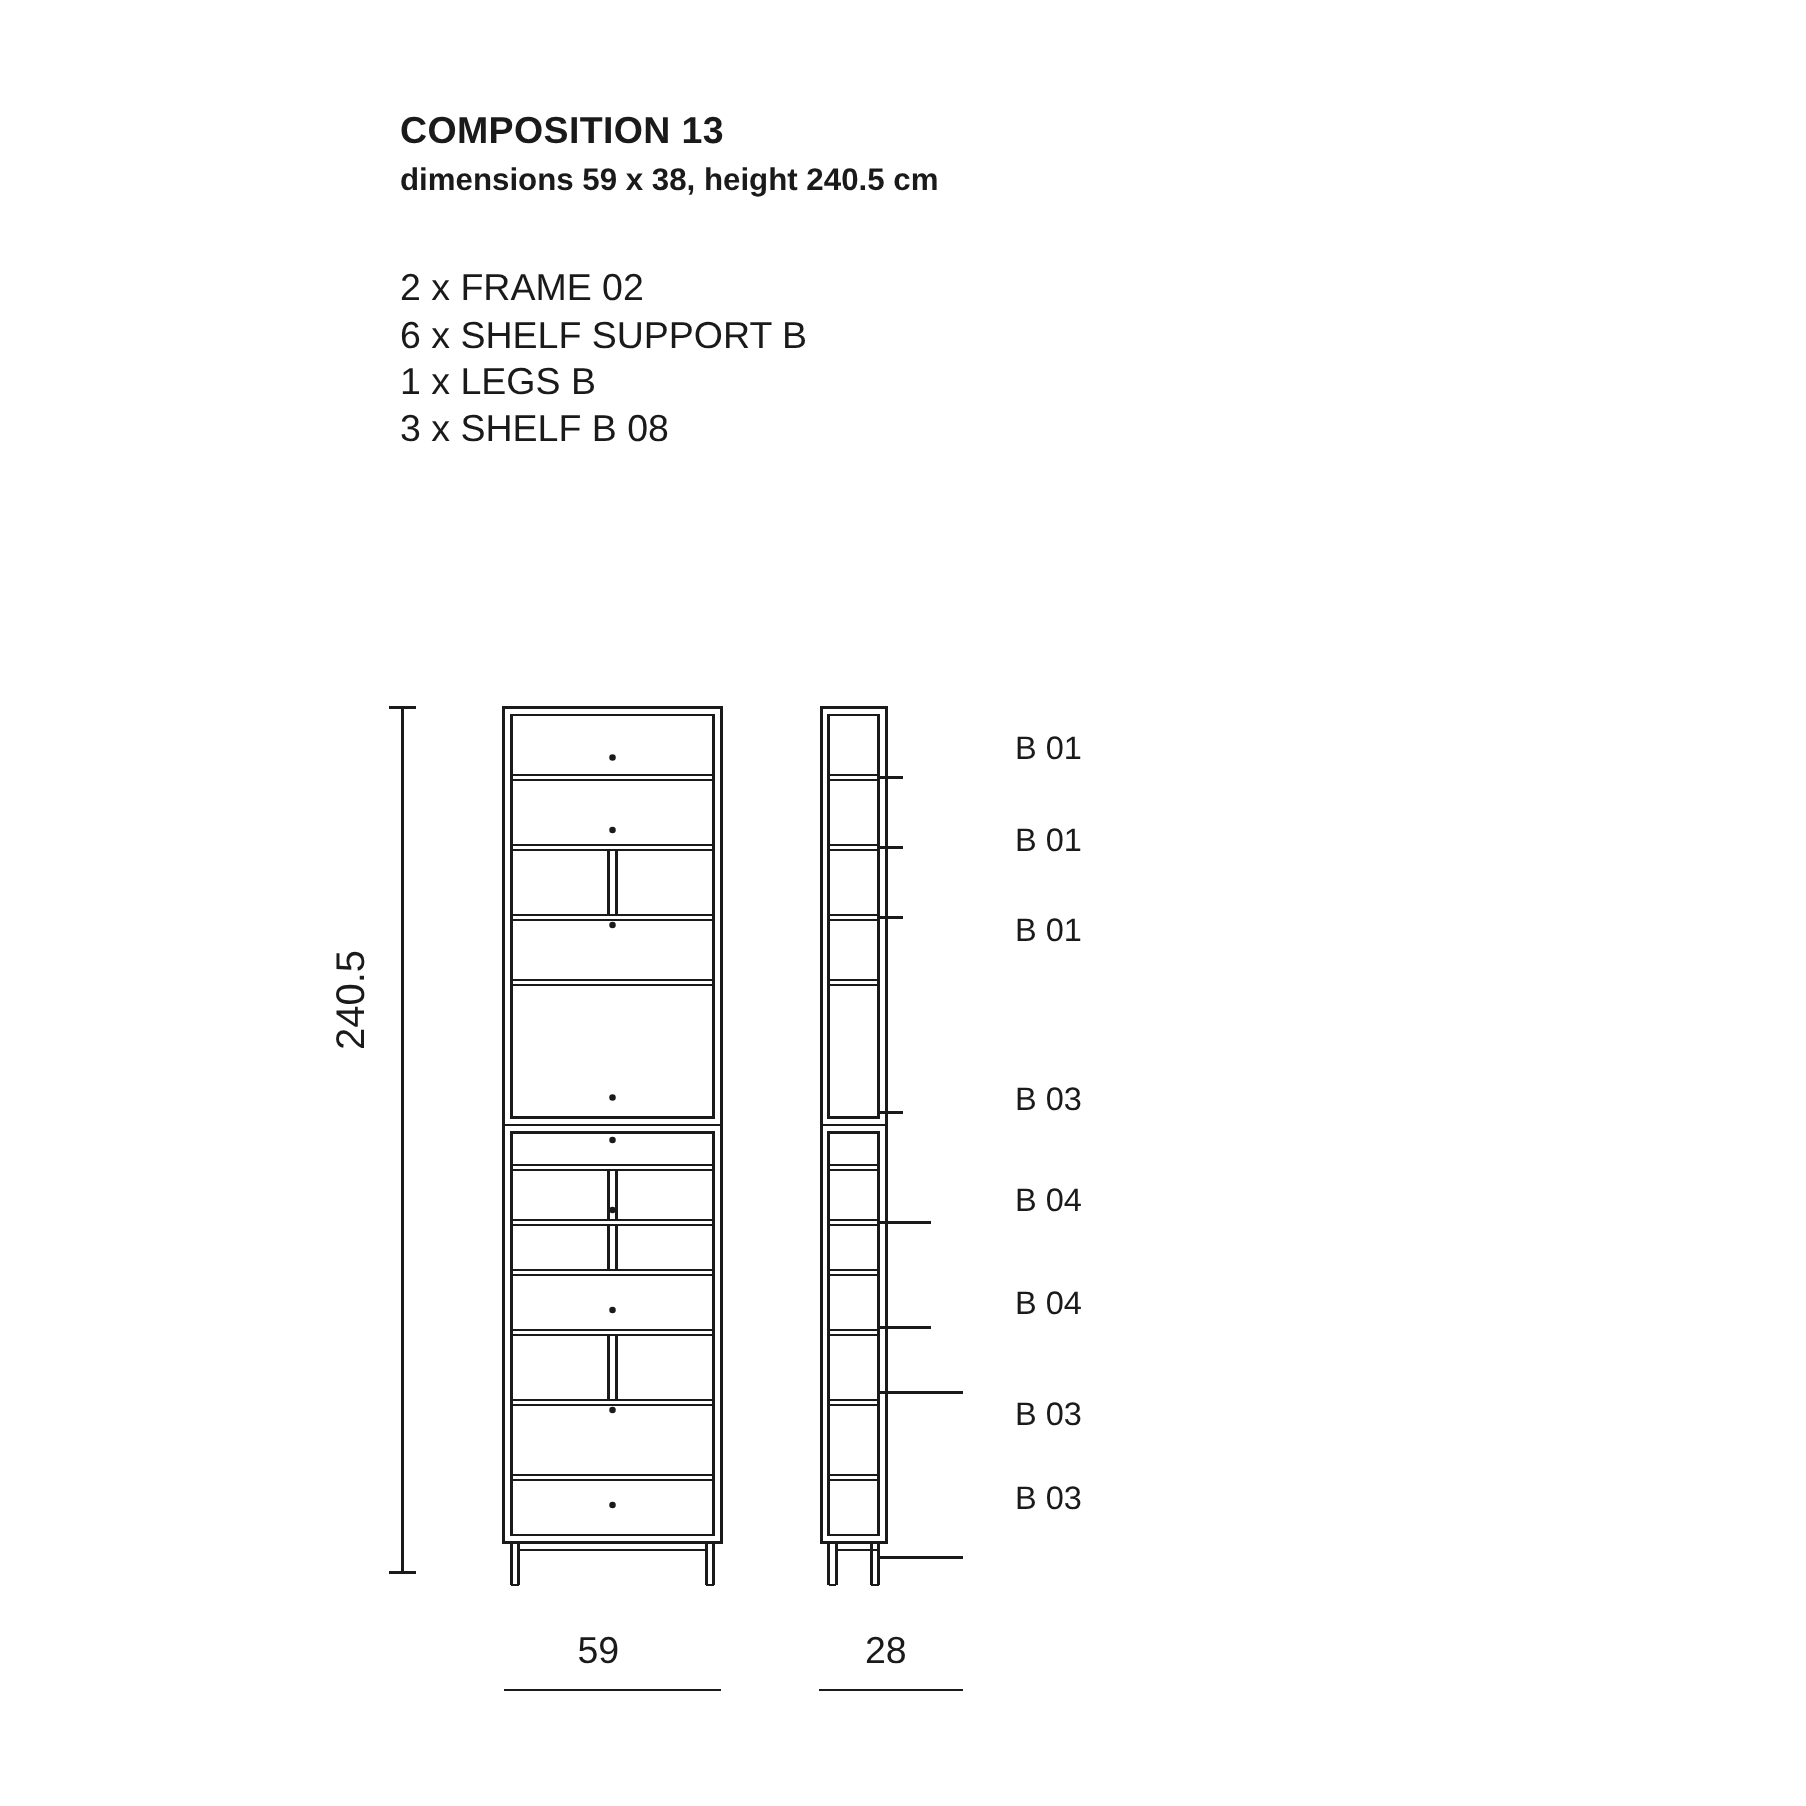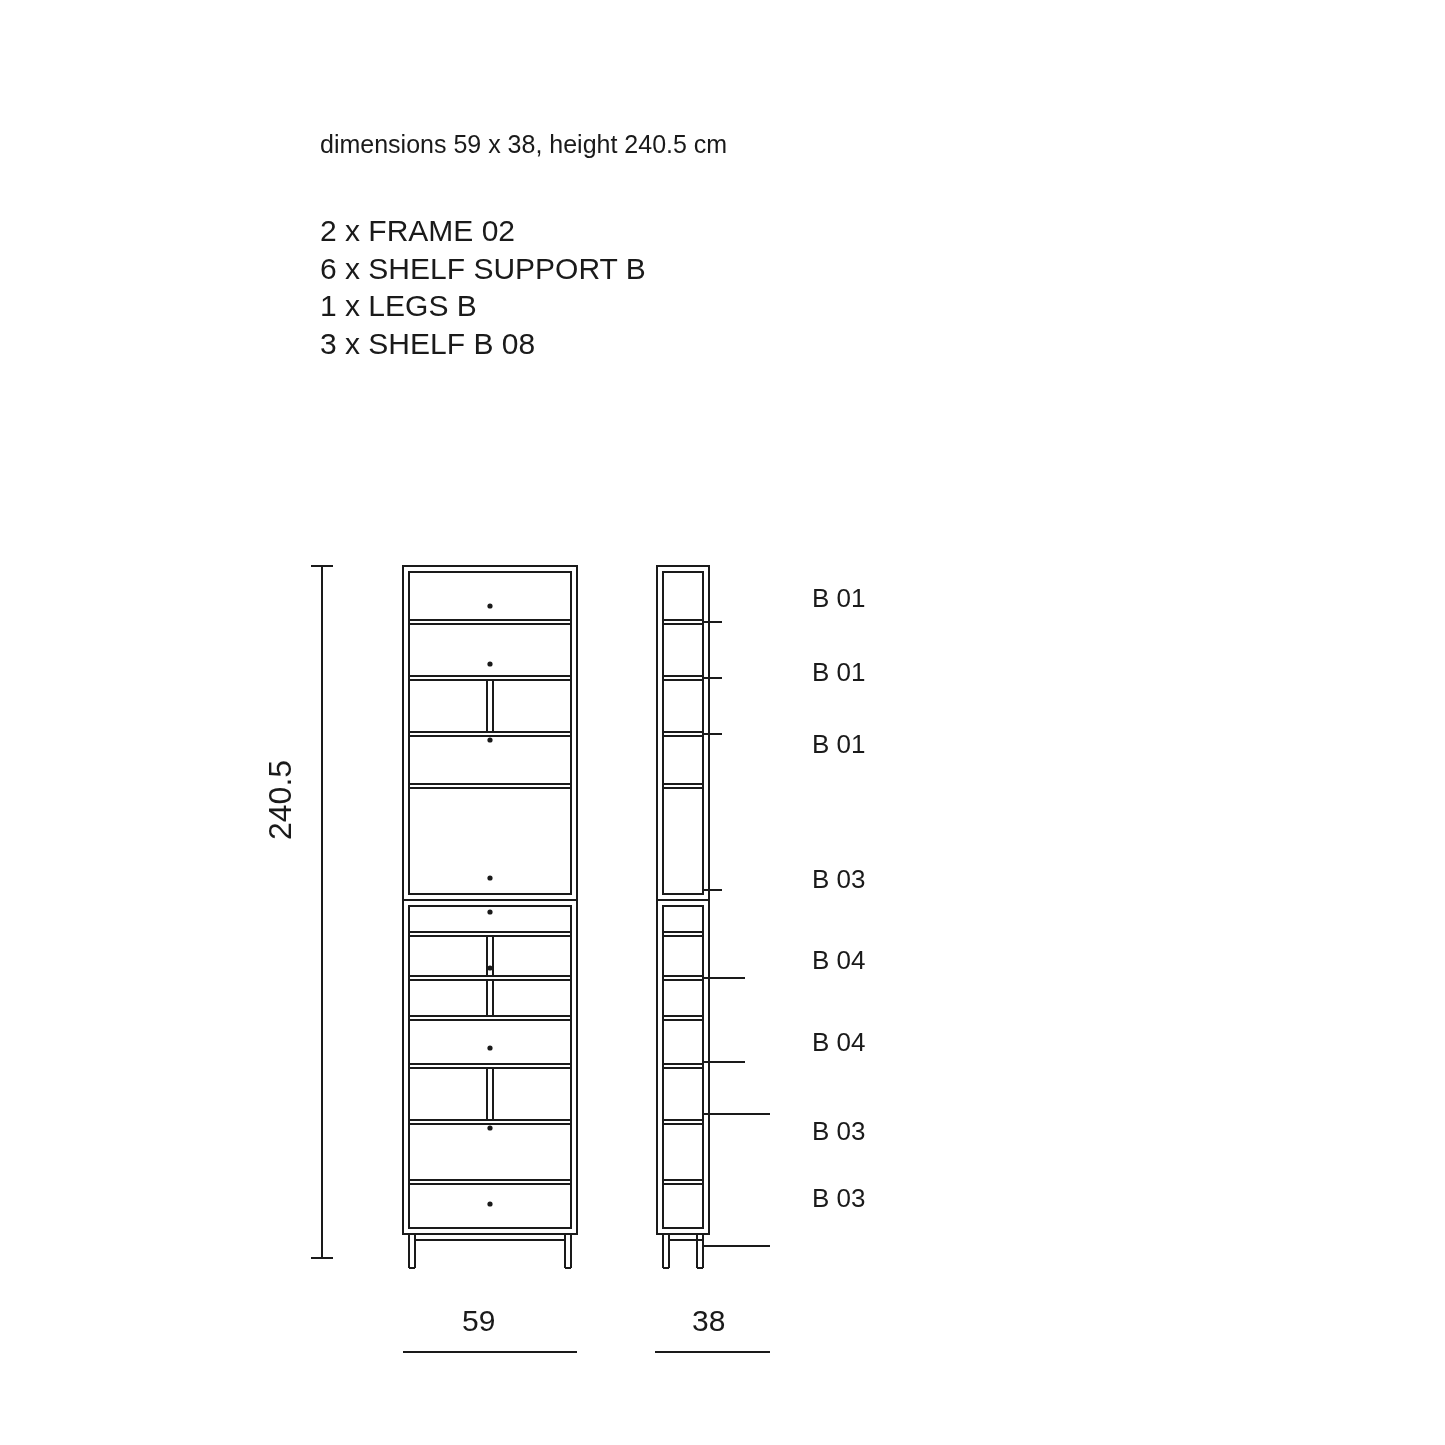--- a/index.html
+++ b/index.html
@@ -28,21 +28,21 @@
     top: 88px;
     font-size: 30px;
     font-weight: bold;
     letter-spacing: 0.3px;
   }
   .subtitle {
     position: absolute;
     left: 320px;
     top: 130px;
     font-size: 25px;
-    font-weight: normal;
+    font-weight: bold;
   }
   .parts {
     position: absolute;
     left: 320px;
     top: 212px;
     font-size: 30px;
     line-height: 37.5px;
   }
   .parts div { white-space: pre; }
 
@@ -77,32 +77,33 @@
     white-space: nowrap;
   }
 
   svg { display: block; }
 </style>
 </head>
 <body>
 
 <div id="sheet">
 
+  <div class="title">COMPOSITION 13</div>
   <div class="subtitle">dimensions 59 x 38, height 240.5 cm</div>
 
   <div class="parts">
     <div>2 x FRAME 02</div>
     <div>6 x SHELF SUPPORT B</div>
     <div>1 x LEGS B</div>
     <div>3 x SHELF B 08</div>
   </div>
 
   <div class="dim-height">240.5</div>
   <div class="dim-w1">59</div>
-  <div class="dim-w2">38</div>
+  <div class="dim-w2">28</div>
 
   <div class="label" style="top:583px">B 01</div>
   <div class="label" style="top:657px">B 01</div>
   <div class="label" style="top:729px">B 01</div>
   <div class="label" style="top:864px">B 03</div>
   <div class="label" style="top:945px">B 04</div>
   <div class="label" style="top:1027px">B 04</div>
   <div class="label" style="top:1116px">B 03</div>
   <div class="label" style="top:1183px">B 03</div>
 

